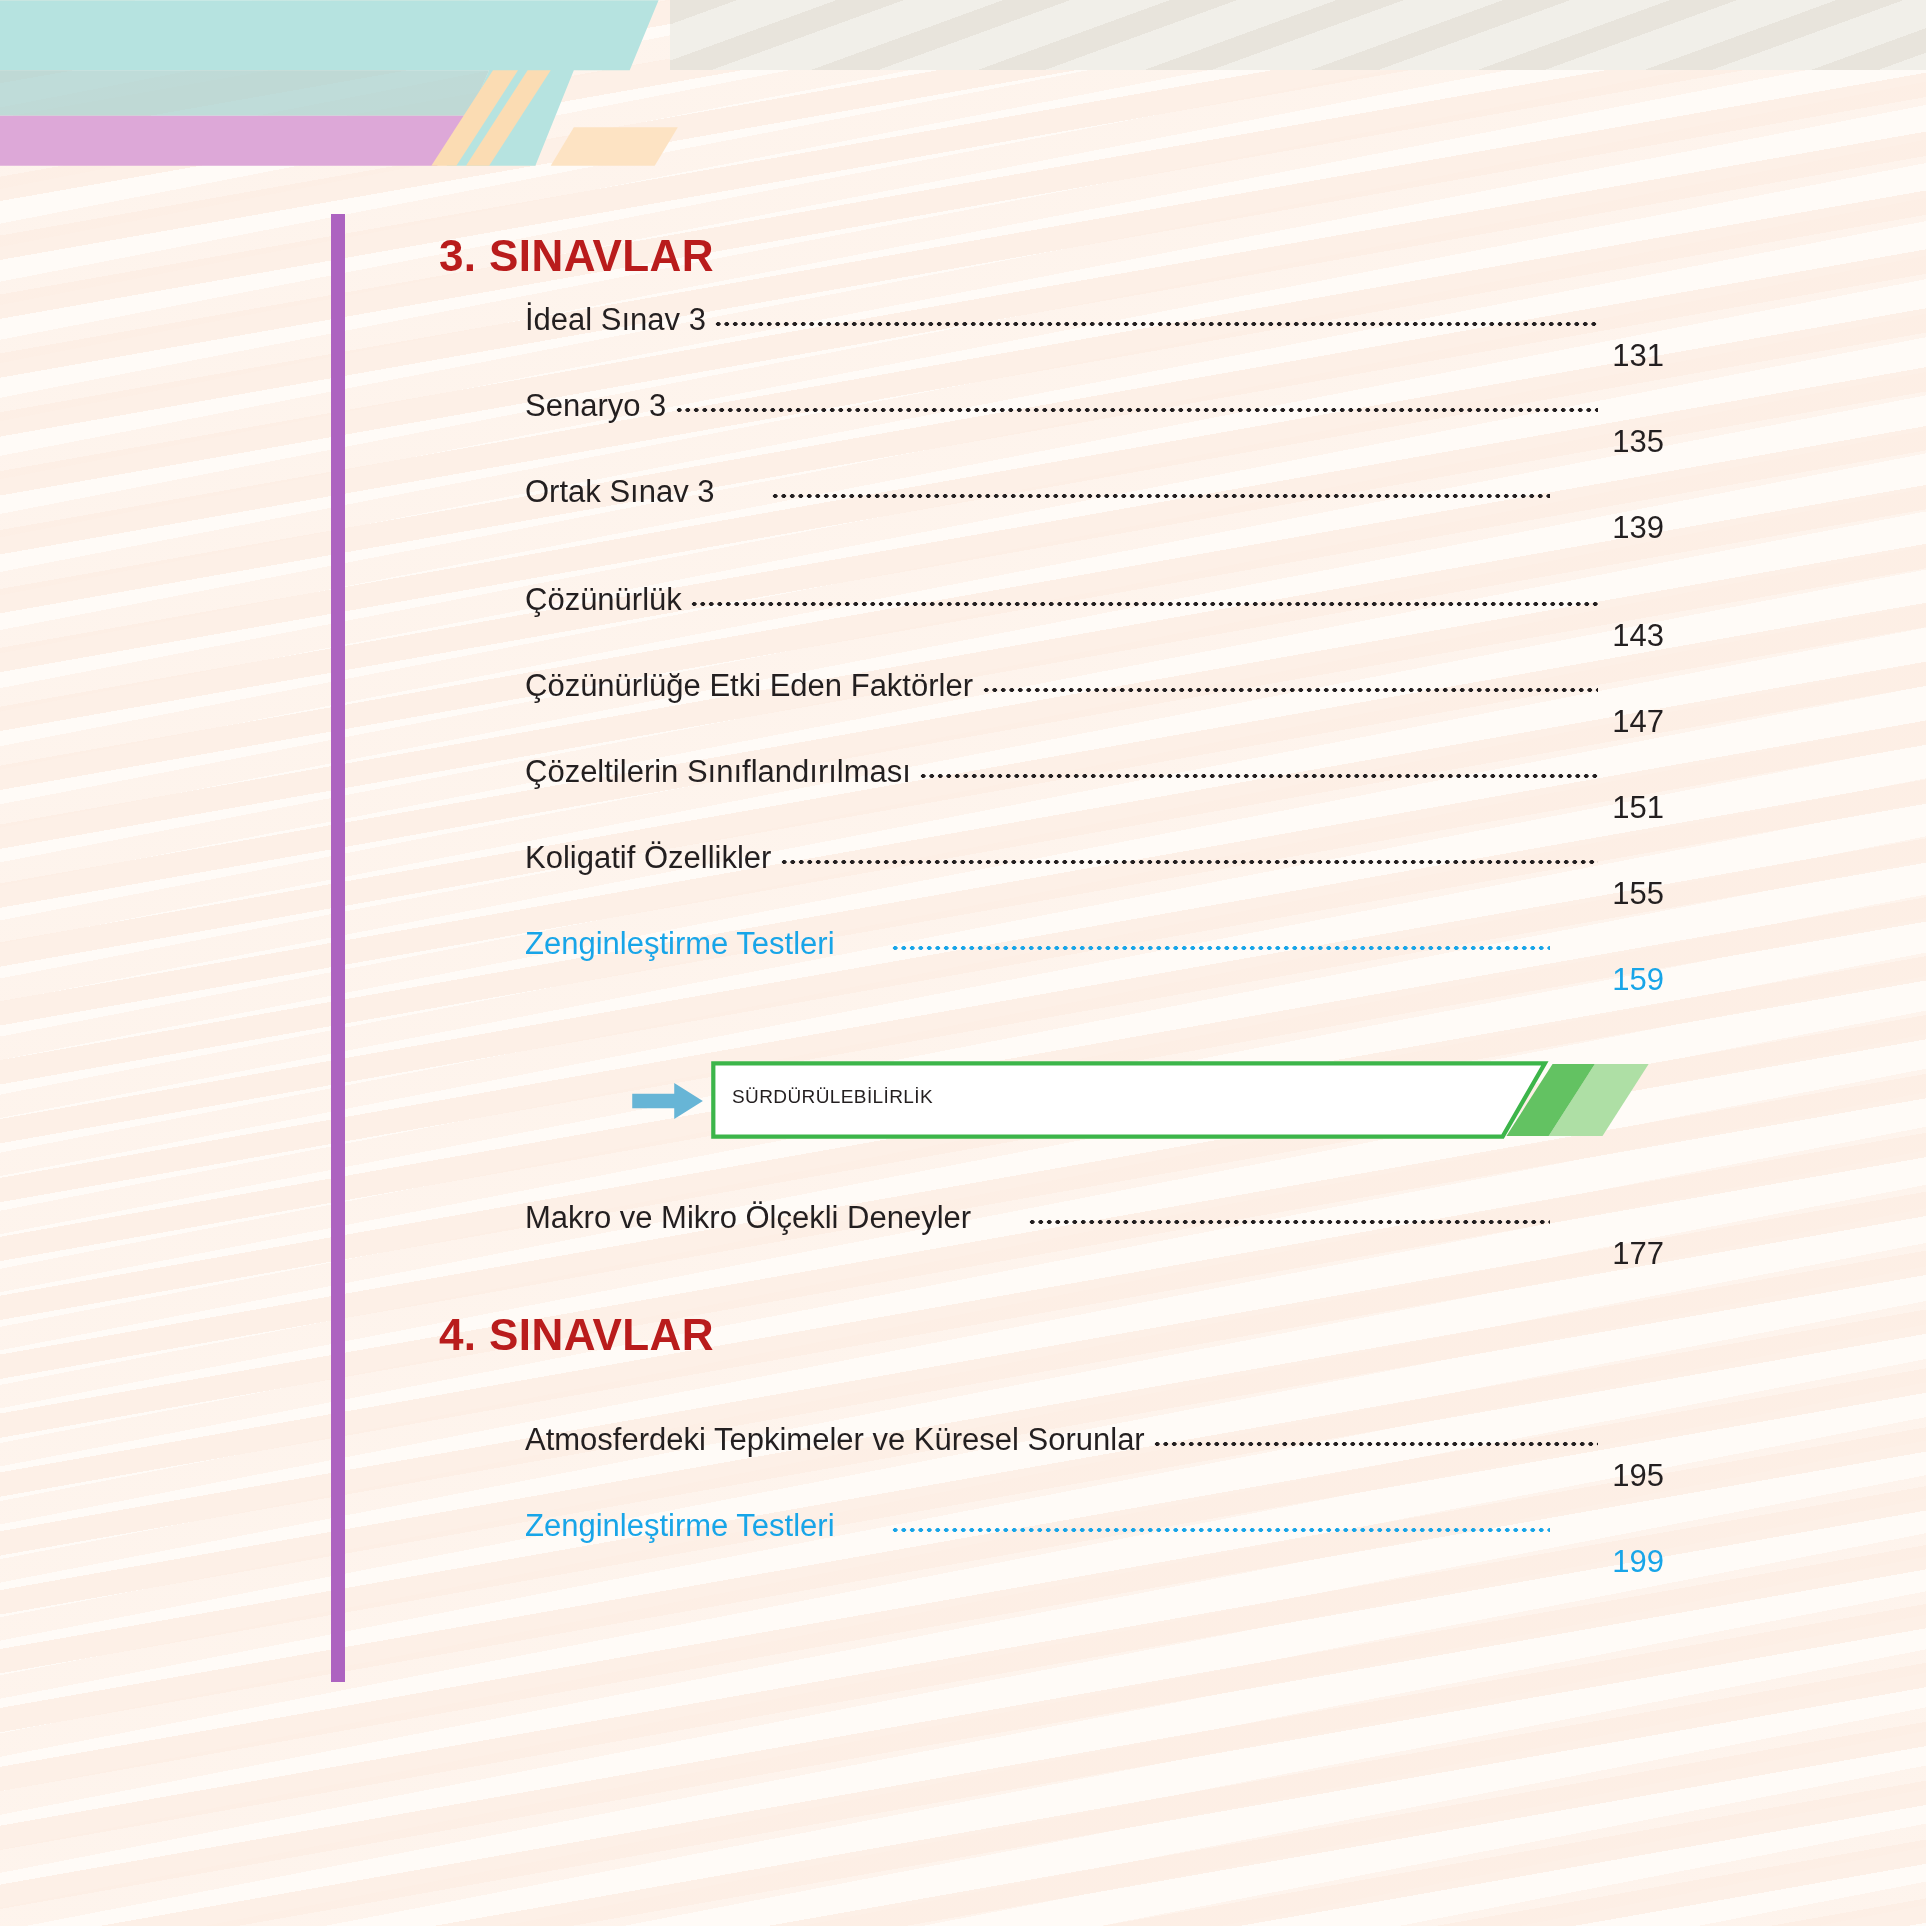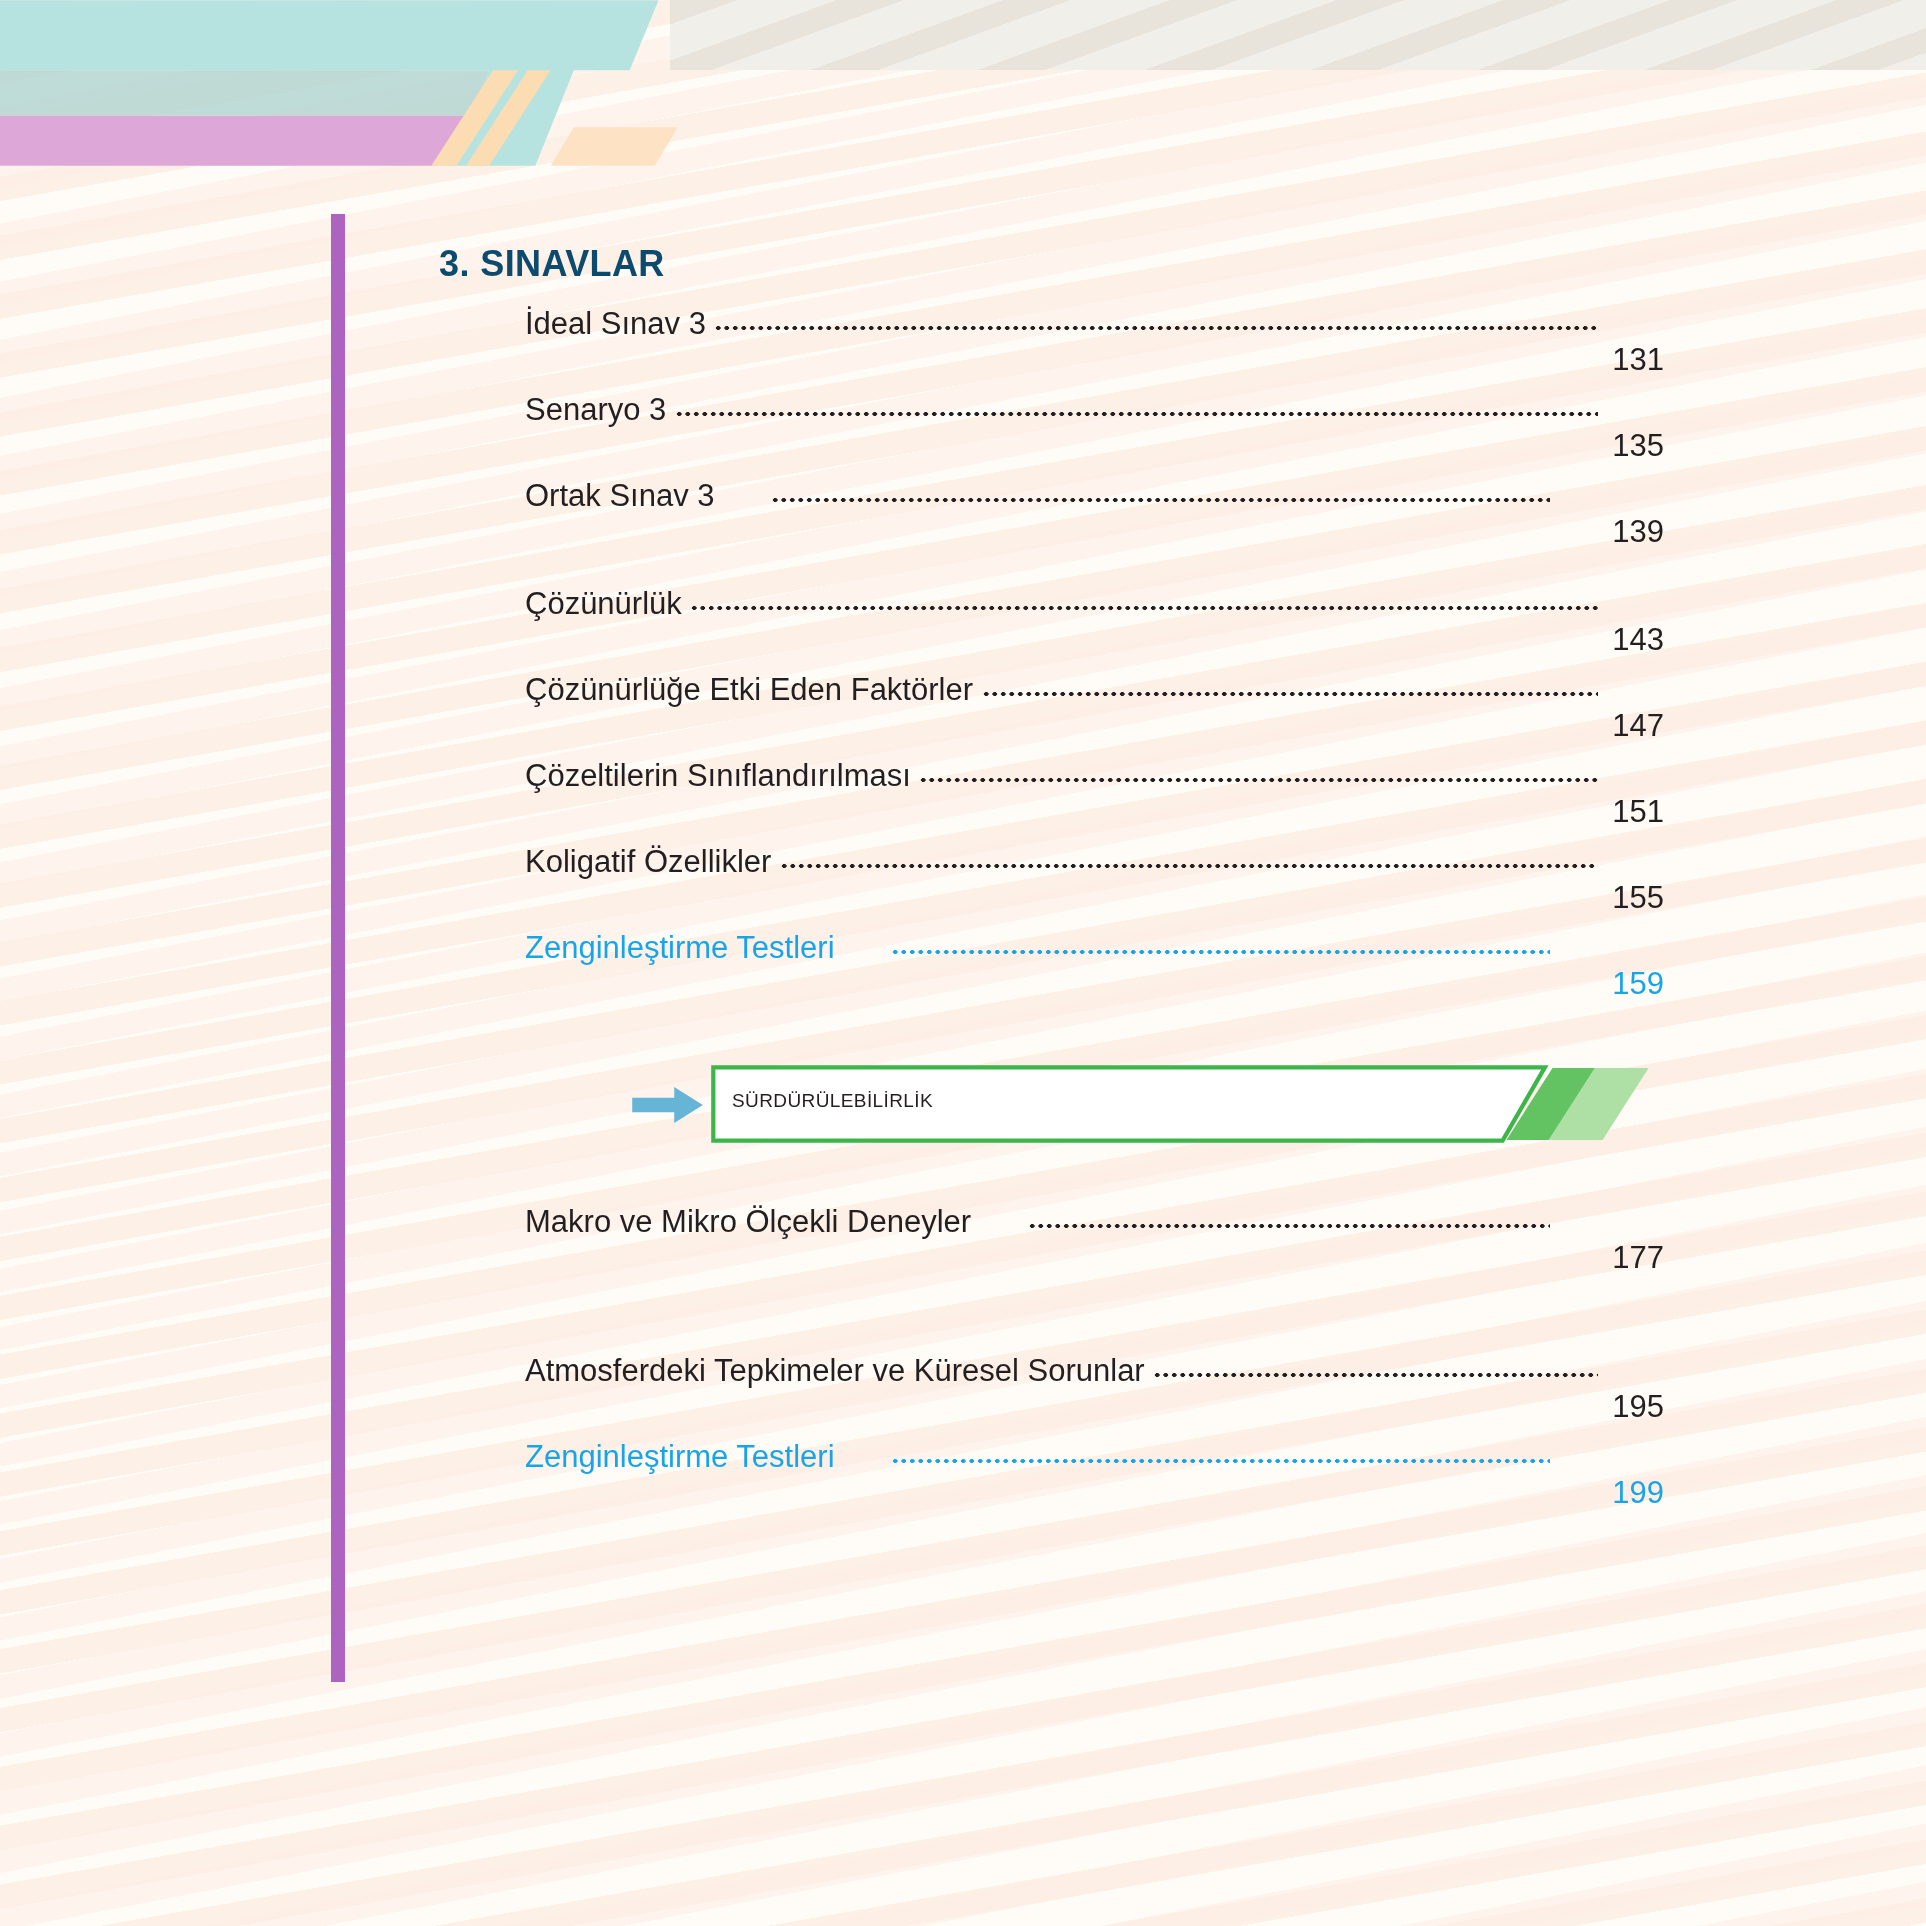--- a/index.html
+++ b/index.html
@@ -60,25 +60,25 @@
   }
 
   
   #content{
     position:absolute; left:439px; top:231px;
     width:1225px;
     z-index:5;
   }
 
   .section-title{
-    color:#0c4a6e;
-    font-size:36px;
+    color:#b91c1c;
+    font-size:44px;
     font-weight:bold;
     letter-spacing:0.4px;
-    margin:12px 0 23px 0;
+    margin:0 0 23px 0;
     font-family:"Liberation Sans", sans-serif;
   }
 
   .toc-list{ margin:0; padding:0; list-style:none; }
 
   .toc-row{
     display:flex;
     font-size:31px;
     color:#231f20;
     line-height:1;
@@ -266,20 +266,21 @@
   <ul class="toc-list">
     <li class="toc-row">
       <span class="toc-label">Makro ve Mikro Ölçekli Deneyler</span>
       <span class="toc-leader"></span>
       <span class="toc-page">177</span>
     </li>
   </ul>
 
   <div class="gap-lg"></div>
 
+  <h2 class="section-title">4. SINAVLAR</h2>
 
 
   <div class="gap-lg"></div>
 
   <ul class="toc-list">
     <li class="toc-row">
       <span class="toc-label">Atmosferdeki Tepkimeler ve Küresel Sorunlar</span>
       <span class="toc-leader"></span>
       <span class="toc-page">195</span>
     </li>

